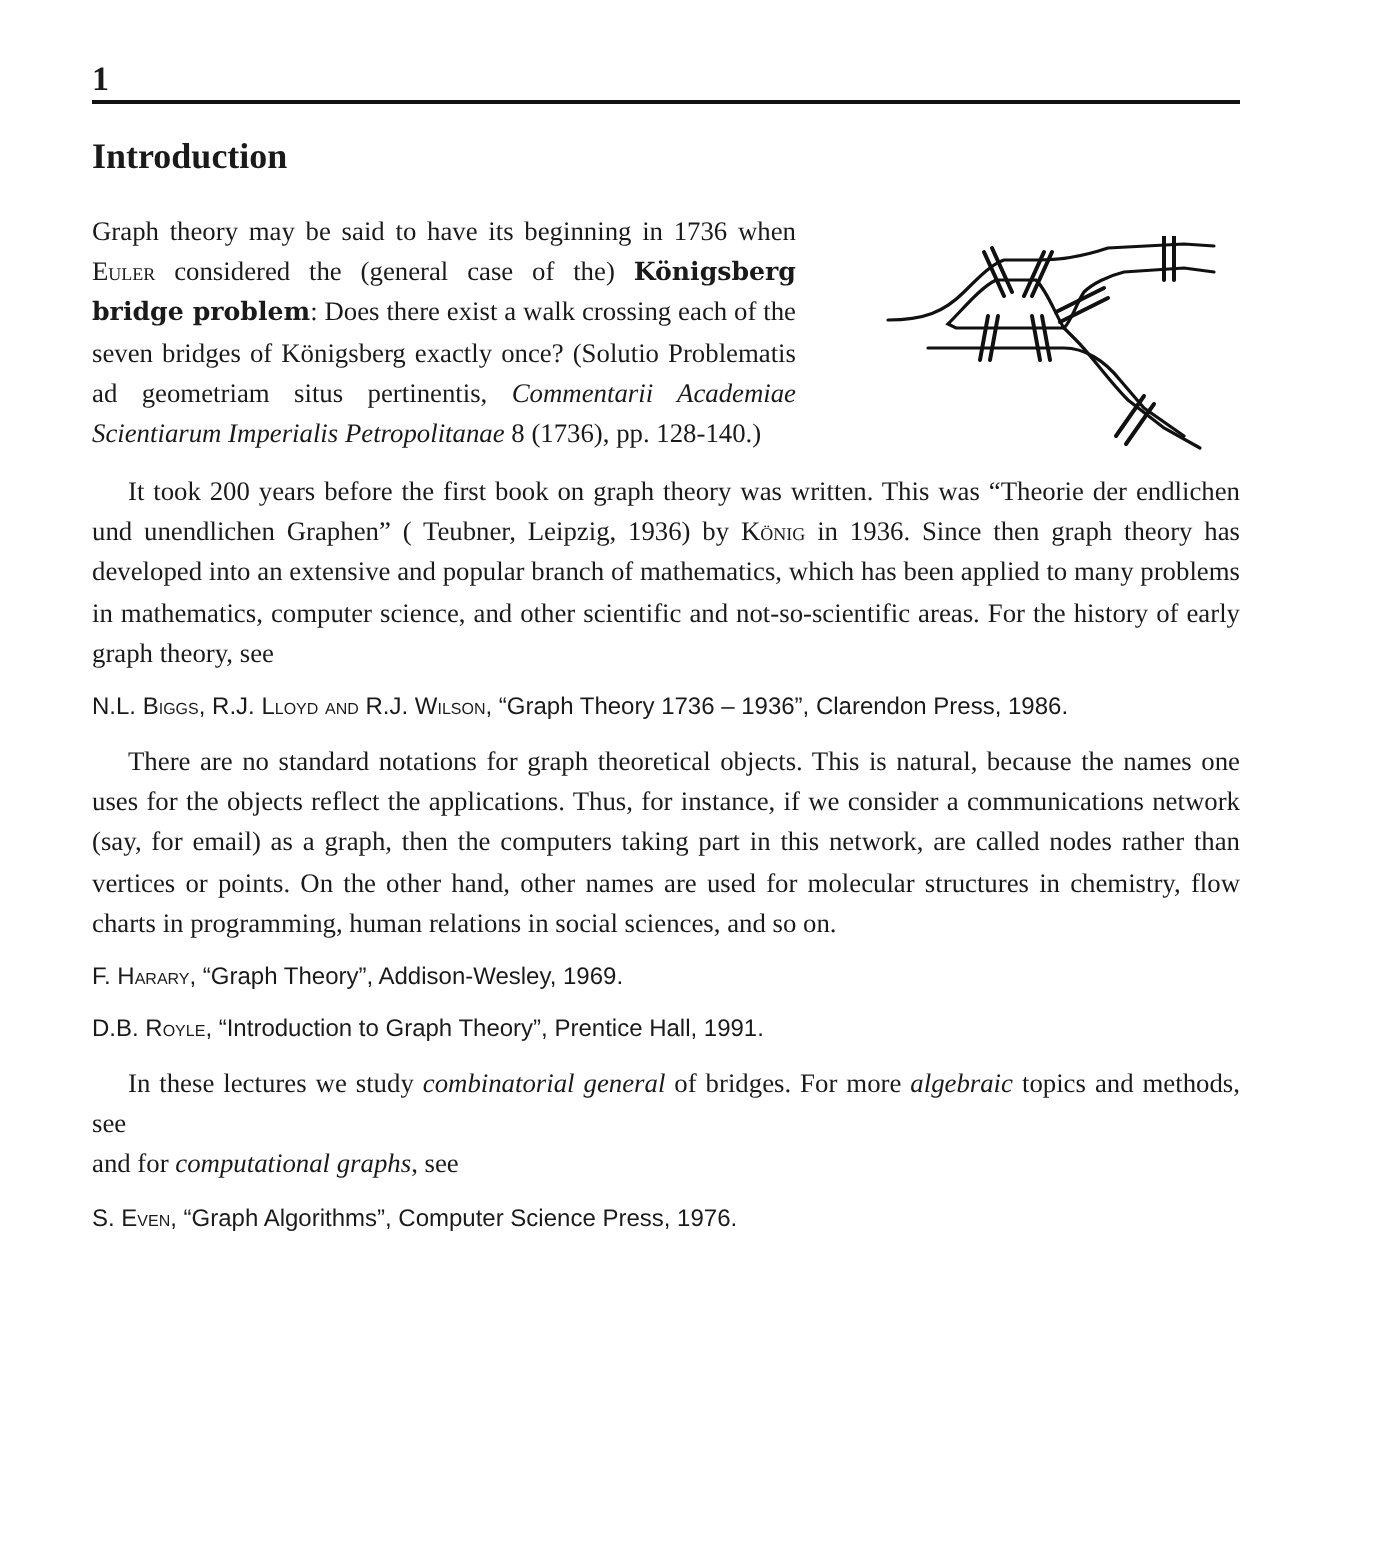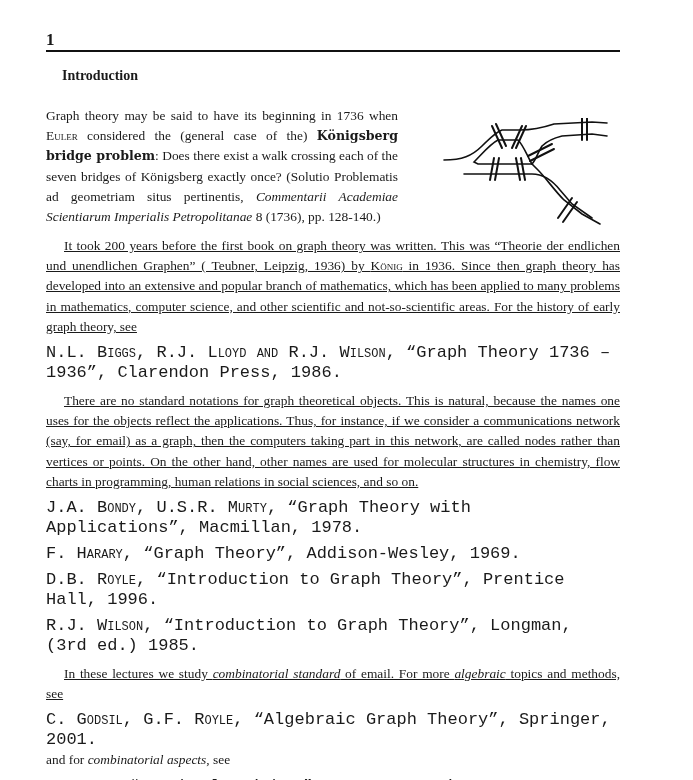--- a/index.html
+++ b/index.html
@@ -2,29 +2,29 @@
 <html><head>
 <meta charset="utf-8">
 <style>
   html, body { margin:0; padding:0; background:#ffffff; }
   body { width:693px; height:780px; position:relative; overflow:hidden;
          font-family:"DejaVu Serif", serif; color:#1a1a1a; }
   .page { position:absolute; left:46px; top:0; width:574px; }
   .chapnum { position:absolute; left:0; top:30px; font-size:17px; font-weight:bold;
              font-family:"Liberation Serif", serif; }
   .rule { position:absolute; left:0; top:50px; width:574px; height:2px; background:#111; }
-  .chaptitle { position:absolute; left:0; top:68px; font-size:14px; font-weight:bold;
-               font-family:"Liberation Serif", serif;margin-left:16px; }
+  .chaptitle { position:absolute; left:0; top:68px; font-size:18px; font-weight:bold;
+               font-family:"Liberation Serif", serif; }
   .p { font-family:"Liberation Serif", serif; font-size:13.4px; line-height:20.2px;
        text-align:justify; margin:0; }
   .intro { position:absolute; left:0; top:106px; width:352px; }
   .figure { position:absolute; left:396px; top:118px; width:180px; height:110px; }
   .body { position:absolute; left:0; top:236px; width:574px; }
-  .indent { text-indent:18px;text-decoration:underline; }
-  .ref { font-family:Liberation Mono, monospace; font-size:17px; line-height:20px;
+  .indent { text-indent:18px; }
+  .ref { font-family:Liberation Sans, sans-serif; font-size:12px; line-height:20px;
          margin:6px 0 0 0; }
   .sc { font-variant:small-caps; }
   .gap { margin-top:8px; }
   b { font-family:"DejaVu Serif", serif; font-size:12.6px; }
 </style>
 </head>
 <body>
 
 <div class="page">
   <div class="chapnum">1</div>
@@ -60,31 +60,28 @@
 
   <div class="body">
     <p class="p indent"><span>It took 200 years before the first book on graph theory was written. This was “Theorie der endlichen und unendlichen Graphen” ( Teubner, Leipzig, 1936) by </span><span class="sc">König</span><span> in 1936. Since then graph theory has developed into an extensive and popular branch of mathematics, which has been applied to many problems in mathematics, computer science, and other scientific and not-so-scientific areas. For the history of early graph theory, see</span></p>
 
     <p class="ref"><span>N.L. </span><span class="sc">Biggs</span><span>, R.J. </span><span class="sc">Lloyd and</span><span> R.J. </span><span class="sc">Wilson</span><span>, “Graph Theory 1736 – 1936”, Clarendon Press, 1986.</span></p>
 
     <p class="p indent gap">There are no standard notations for graph theoretical objects. This is natural, because the names one uses for the objects reflect the applications. Thus, for instance, if we consider a communications network (say, for email) as a graph, then the computers taking part in this network, are called nodes rather than vertices or points. On the other hand, other names are used for molecular structures in chemistry, flow charts in programming, human relations in social sciences, and so on.</p>
 
 
     <div>
-      <p class="ref"><span>J.A. </span><span class="sc">Bondy</span><span>, U.S.R. </span><span class="sc">Murty</span><span>, “Graph Theory with Applications”, Macmillan, 1978.</span></p>
       <p class="ref"><span>F. </span><span class="sc">Harary</span><span>, “Graph Theory”, Addison-Wesley, 1969.</span></p>
-      <p class="ref"><span>D.B. </span><span class="sc">Royle</span><span>, “Introduction to Graph Theory”, Prentice Hall, 1996.</span></p>
-      <p class="ref"><span>R.J. </span><span class="sc">Wilson</span><span>, “Introduction to Graph Theory”, Longman, (3rd ed.) 1985.</span></p>
+      <p class="ref"><span>D.B. </span><span class="sc">Royle</span><span>, “Introduction to Graph Theory”, Prentice Hall, 1991.</span></p>
     </div>
 
-    <p class="p indent gap"><span>In these lectures we study </span><i>combinatorial standard</i><span> of email. For more </span><i>algebraic</i><span> topics and methods, see</span></p>
+    <p class="p indent gap"><span>In these lectures we study </span><i>combinatorial general</i><span> of bridges. For more </span><i>algebraic</i><span> topics and methods, see</span></p>
 
     <div>
-      <p class="ref"><span>C. </span><span class="sc">Godsil</span><span>, G.F. </span><span class="sc">Royle</span><span>, “Algebraic Graph Theory”, Springer, 2001.</span></p>
     </div>
 
-    <p class="p"><span>and for </span><i>combinatorial aspects</i><span>, see</span></p>
+    <p class="p"><span>and for </span><i>computational graphs</i><span>, see</span></p>
 
     <div>
       <p class="ref"><span>S. </span><span class="sc">Even</span><span>, “Graph Algorithms”, Computer Science Press, 1976.</span></p>
     </div>
   </div>
 </div>
 
 </body></html>

